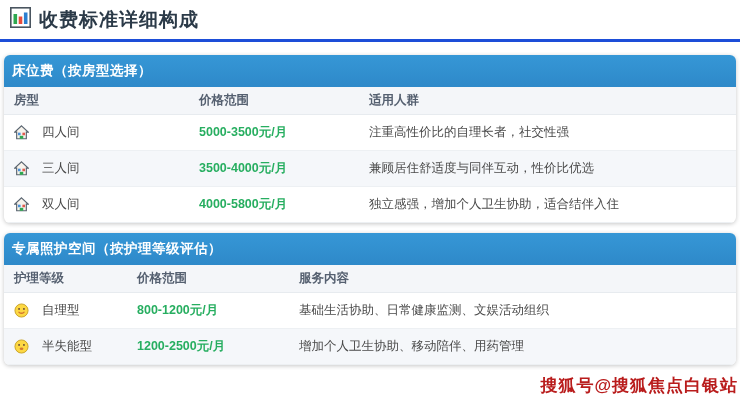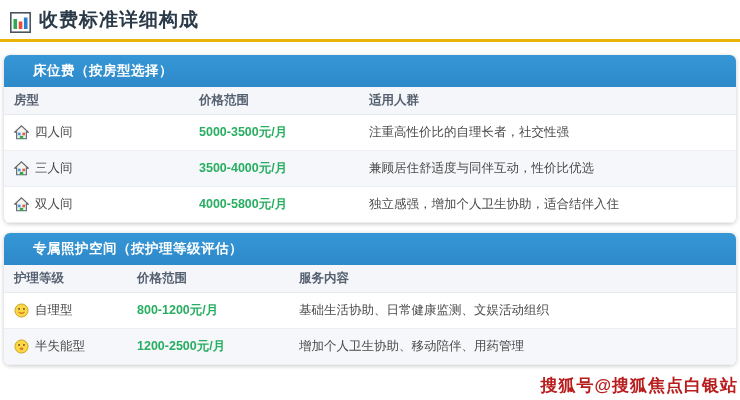--- a/index.html
+++ b/index.html
@@ -1,39 +1,39 @@
 <!DOCTYPE html>
 <html><head>
 <meta charset="utf-8">
 <style>
   * { margin:0; padding:0; box-sizing:border-box; }
   html,body { width:740px; height:400px; overflow:hidden; background:#fff;
     font-family:"Liberation Sans","DejaVu Sans",sans-serif; }
   .page { position:relative; width:740px; height:400px; }
 
   
-  .page-header { display:flex; align-items:flex-end; gap:8px; padding:7px 10px 6px 10px;
-    border-bottom:3px solid #eab308; background:#fff; }
+  .page-header { display:flex; align-items:flex-start; gap:8px; padding:7px 10px 6px 10px;
+    border-bottom:3px solid #1d4ed8; background:#fff; }
   .title-icon { width:21px; height:21px; display:inline-flex; flex:0 0 auto; }
   .page-title { font-size:19px; font-weight:bold; color:#2b3a48; letter-spacing:1px; }
 
   .main { padding:0 4px; }
 
   .panel { margin-top:13px; border-radius:6px; overflow:hidden;
     box-shadow:0 1px 4px rgba(0,0,0,.22); background:#fff; }
   .panel + .panel { margin-top:10px; }
   .panel-header { background:linear-gradient(180deg,#3697d6,#2e89c9); color:#fff;
-    font-size:13.5px; font-weight:bold; padding:7px 29px; letter-spacing:.5px; }
+    font-size:13.5px; font-weight:bold; padding:7px 8px; letter-spacing:.5px; }
 
   table { width:100%; border-collapse:collapse; table-layout:fixed; font-size:12.5px; }
   thead th { background:#f4f6f9; color:#556070; font-weight:bold; text-align:left;
     padding:5px 10px; border-bottom:1px solid #e7ebef; }
   tbody td { padding:9px 10px; color:#4a4a4a; border-bottom:1px solid #edf0f3; }
   tbody tr:nth-child(even) td { background:#f5f7fa; }
-  .cell-first { display:flex; align-items:center; gap:6px; }
+  .cell-first { display:flex; align-items:center; gap:13px; }
   .row-icon { width:15px; height:15px; flex:0 0 auto; display:inline-flex; }
   .price { color:#27ae60; font-weight:bold; }
 
   
   .watermark { position:absolute; right:2px; bottom:3px; font-size:17px; font-weight:bold;
     color:#b91c1c; letter-spacing:1px; white-space:nowrap;
     text-shadow:1px 1px 0 #fff,-1px -1px 0 #fff,1px -1px 0 #fff,-1px 1px 0 #fff,2px 2px 1px #fff; }
 </style>
 </head>
 <body>

